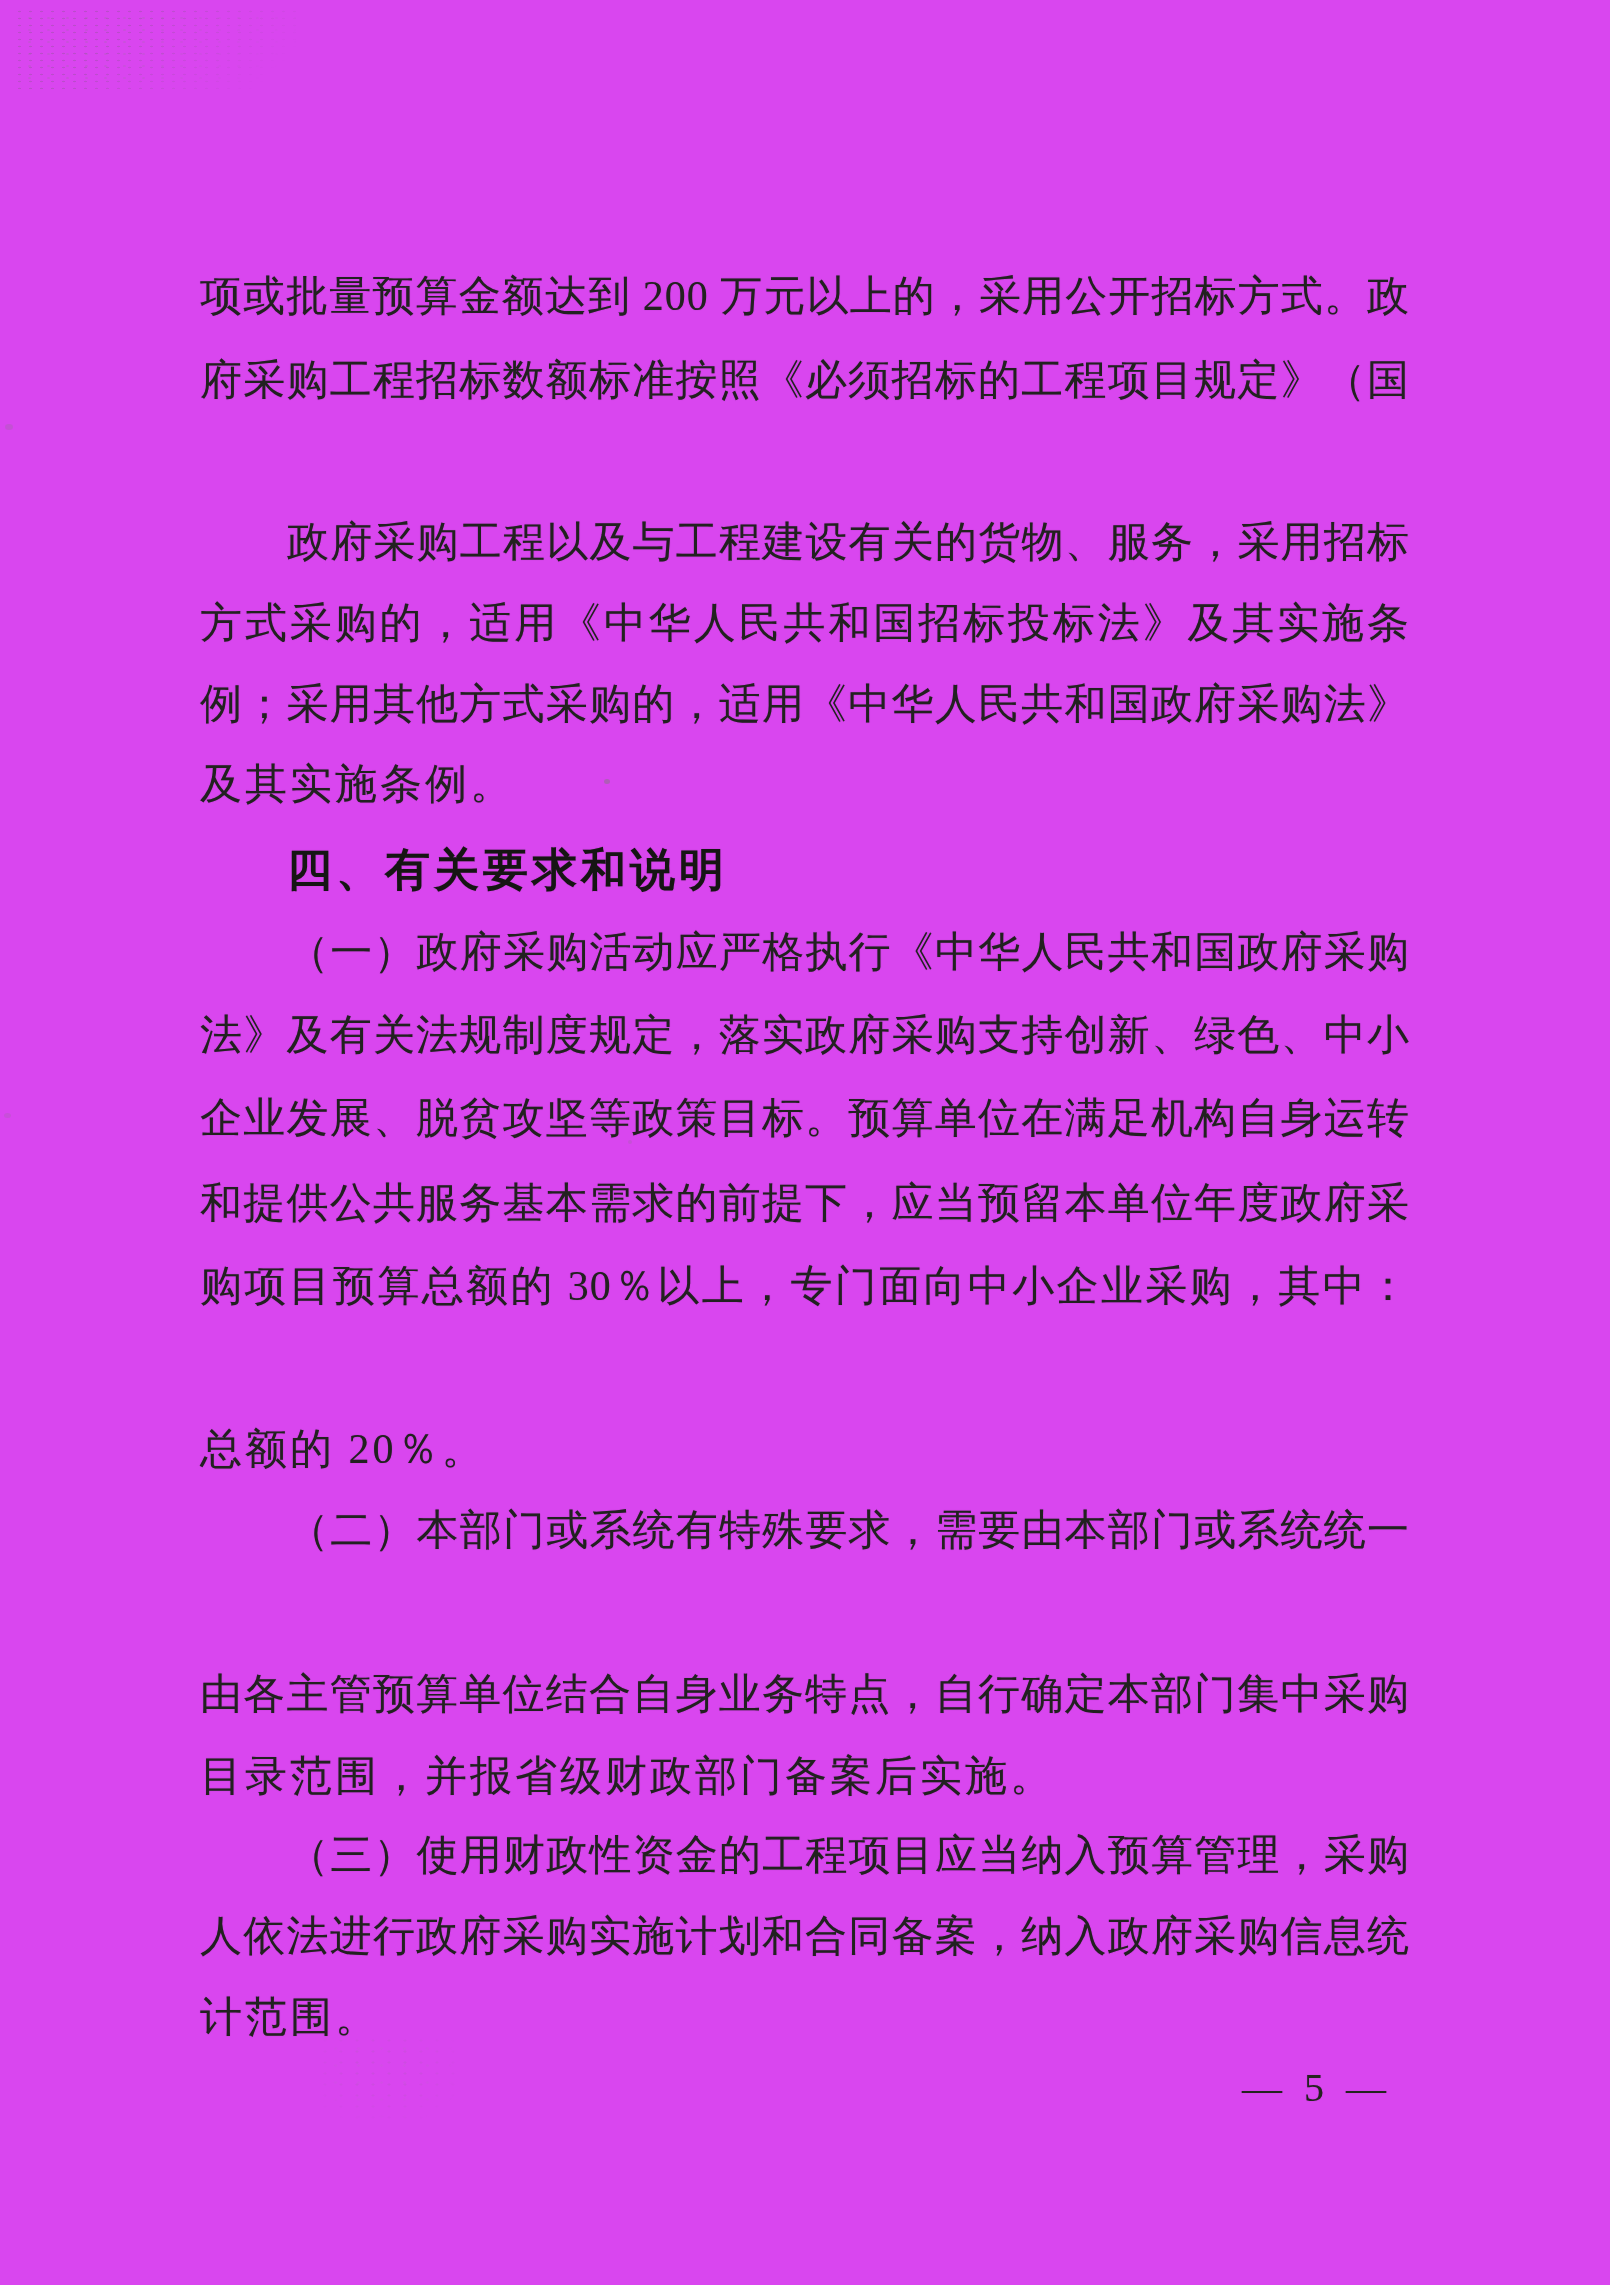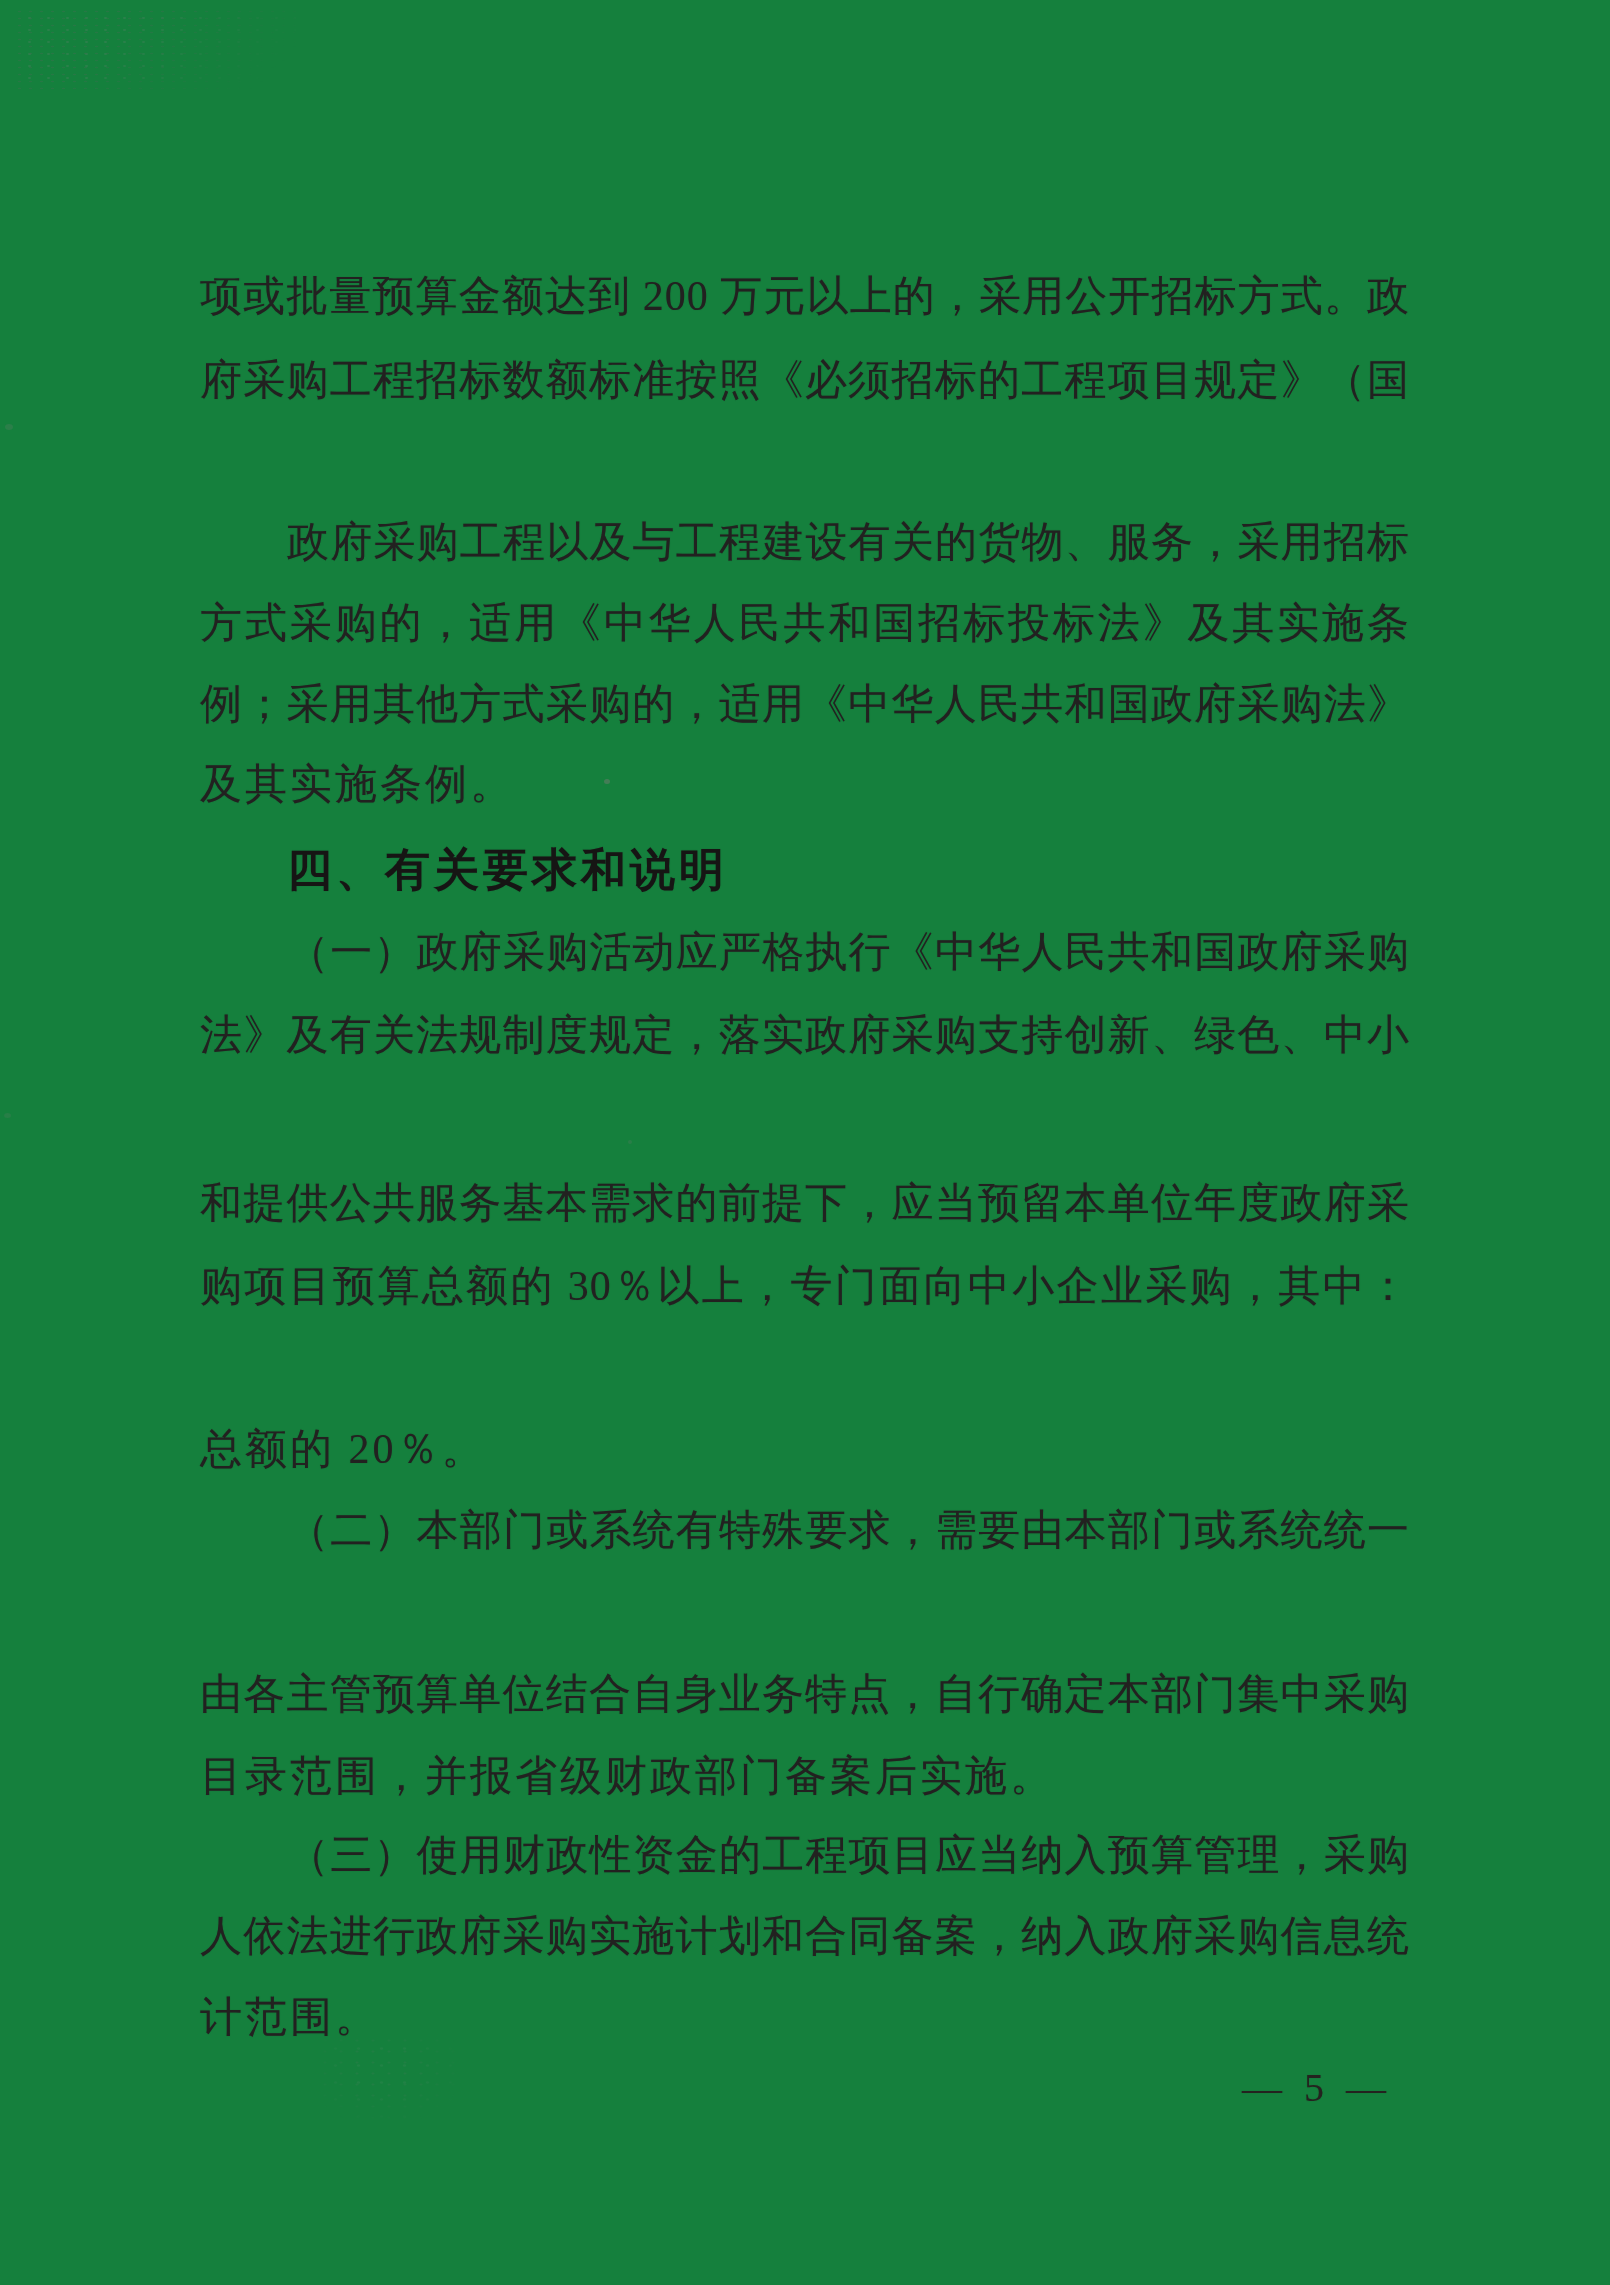--- a/index.html
+++ b/index.html
@@ -5,21 +5,21 @@
   html,body{margin:0;padding:0;}
   body{
     width:1611px;height:2286px;
     background:#ffffff;
     position:relative;
     overflow:hidden;
     font-family:"Liberation Serif","DejaVu Serif",serif;
   }
   .page{
     position:absolute;inset:0;
-    background:#15803d;
+    background:#d946ef;
   }
   
   .line{
     position:absolute;
     left:200px;
     width:1210px;
     height:83px;
     line-height:83px;
     font-size:42px;
     color:#222120;
@@ -102,20 +102,21 @@
 
   <div class="line" style="top:255px">项或批量预算金额达到 200 万元以上的，采用公开招标方式。政</div>
   <div class="line" style="top:339px">府采购工程招标数额标准按照《必须招标的工程项目规定》（国</div>
   <div class="line ind" style="top:501px">政府采购工程以及与工程建设有关的货物、服务，采用招标</div>
   <div class="line" style="top:582px">方式采购的，适用《中华人民共和国招标投标法》及其实施条</div>
   <div class="line" style="top:663px">例；采用其他方式采购的，适用《中华人民共和国政府采购法》</div>
   <div class="line flush" style="top:743px">及其实施条例。</div>
   <div class="line ind head flush" style="top:828px">四、有关要求和说明</div>
   <div class="line ind" style="top:911px">（一）政府采购活动应严格执行《中华人民共和国政府采购</div>
   <div class="line" style="top:994px">法》及有关法规制度规定，落实政府采购支持创新、绿色、中小</div>
+  <div class="line" style="top:1077px">企业发展、脱贫攻坚等政策目标。预算单位在满足机构自身运转</div>
   <div class="line" style="top:1162px">和提供公共服务基本需求的前提下，应当预留本单位年度政府采</div>
   <div class="line" style="top:1245px">购项目预算总额的 30％以上，专门面向中小企业采购，其中：</div>
   <div class="line flush" style="top:1408px">总额的 20％。</div>
   <div class="line ind" style="top:1489px">（二）本部门或系统有特殊要求，需要由本部门或系统统一</div>
   <div class="line" style="top:1653px">由各主管预算单位结合自身业务特点，自行确定本部门集中采购</div>
   <div class="line flush" style="top:1735px">目录范围，并报省级财政部门备案后实施。</div>
   <div class="line ind" style="top:1814px">（三）使用财政性资金的工程项目应当纳入预算管理，采购</div>
   <div class="line" style="top:1895px">人依法进行政府采购实施计划和合同备案，纳入政府采购信息统</div>
   <div class="line flush" style="top:1976px">计范围。</div>
 

